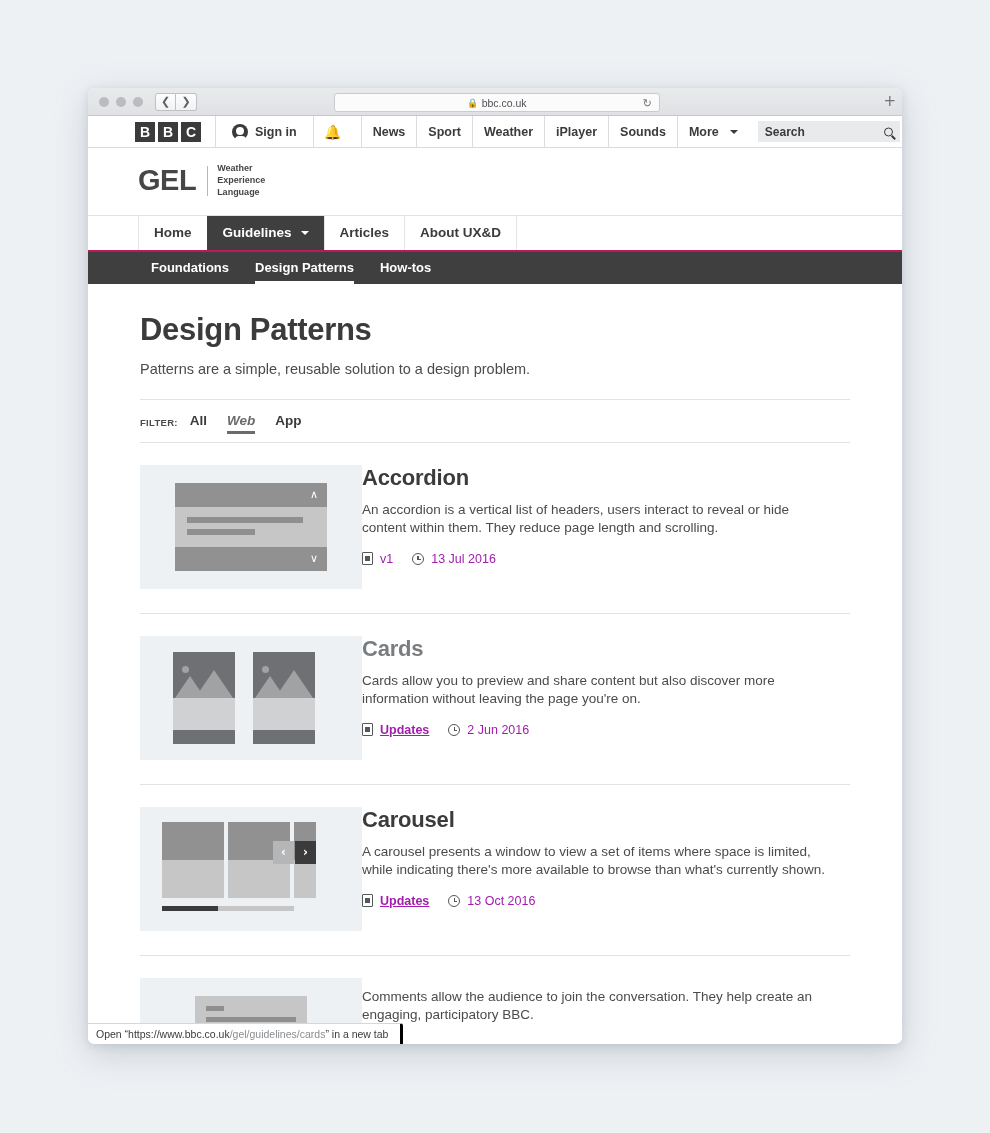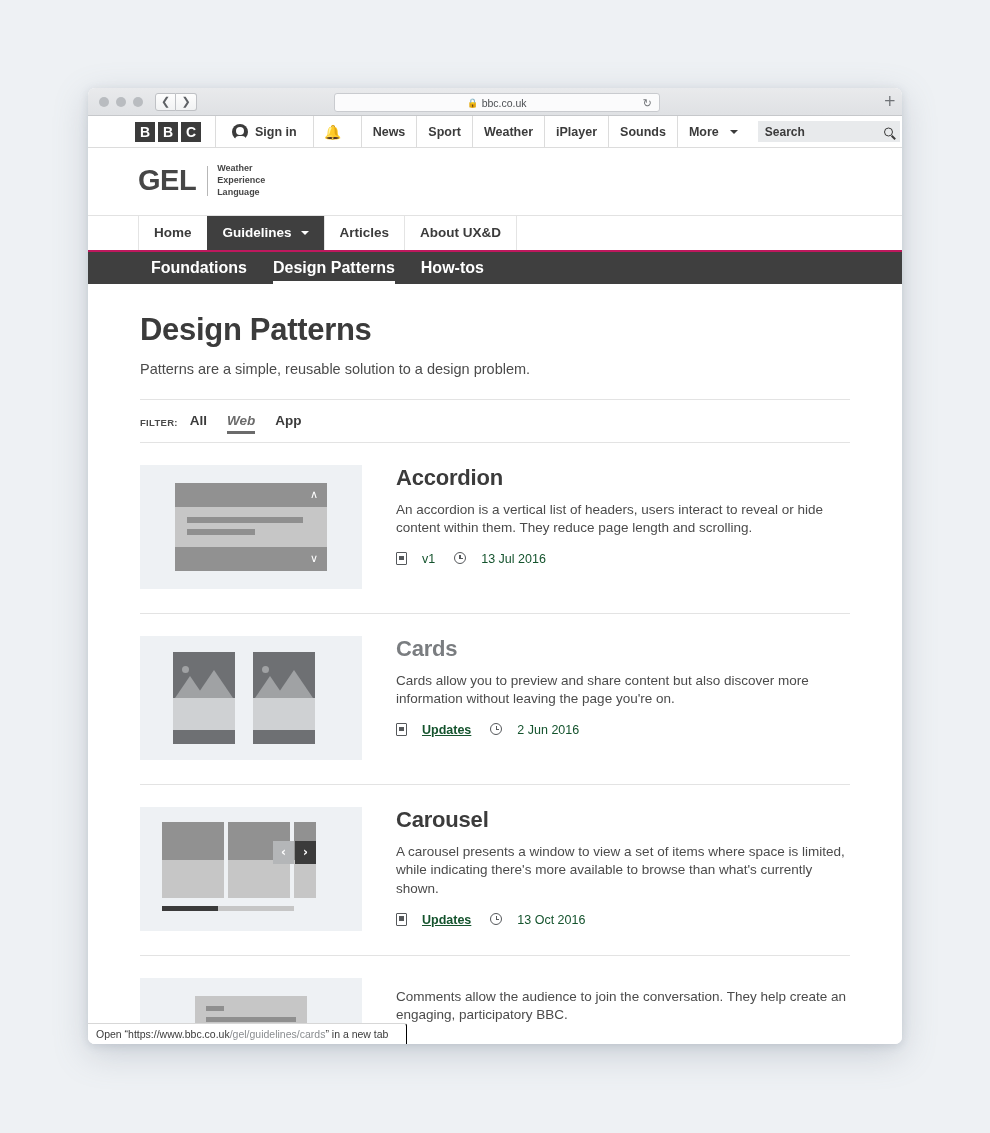--- a/index.html
+++ b/index.html
@@ -159,21 +159,21 @@
     border-top: 4px solid #fff;
   }
 
   
   .subnav {
     background: #3f3f3f; height: 32px; display: flex; align-items: stretch;
     padding-left: 50px;
   }
   .subtab {
     display: flex; align-items: center; padding: 0 13px;
-    font-size: 16px; font-weight: bold; color: #fff; position: relative;
+    font-size: 13px; font-weight: bold; color: #fff; position: relative;
   }
   .subtab.active::after {
     content:""; position:absolute; left:13px; right:13px; bottom:0; height:3px; background:#fff;
   }
 
   
   .content { padding: 28px 52px 0 52px; }
   .h1 { font-size: 31px; font-weight: bold; color: #3b3b3b; letter-spacing: -.3px; }
   .lede { margin-top: 13px; font-size: 14.5px; color: #4b4b4b; }
   .rule { height: 1px; background: #e3e3e3; margin-top: 22px; }
@@ -191,26 +191,26 @@
   .filterrule { height: 1px; background: #e3e3e3; margin-top: 11px; }
 
   
   .prow { display: flex; padding: 22px 0 0 0; }
   .rowsep { height: 1px; background: #e3e3e3; margin-top: 24px; }
 
   .thumbwrap {
     width: 222px; height: 124px; flex: 0 0 222px;
     background: #eef1f4; position: relative; overflow: hidden;
   }
-  .ptext { padding-left: 34px; flex: 1; }
+  .ptext { flex: 1; }
   .ptitle { font-size: 22px; font-weight: bold; color: #3b3b3b; letter-spacing: -.2px; }
   .ptitle.hover { color: #7a7d80; }
   .pdesc { margin-top: 10px; font-size: 13.5px; line-height: 1.38; color: #4b4b4b; max-width: 470px; }
   .pmeta { margin-top: 14px; display: flex; align-items: center; gap: 19px; }
-  .metaitem { display: flex; align-items: flex-start; gap: 15px; font-size: 12.5px; color: #14532d; }
+  .metaitem { display: flex; align-items: center; gap: 7px; font-size: 12.5px; color: #a21caf; }
   .metaitem.link .mlabel { font-weight: bold; text-decoration: underline; }
   .doc-ic {
     width: 11px; height: 13px; border: 1.4px solid #55585b; border-radius: 1px;
     position: relative; flex: 0 0 11px;
   }
   .doc-ic::after {
     content:""; position:absolute; left:2px; top:2.8px; width:4.5px; height:4.5px; background:#55585b;
   }
   .clock-ic {
     width: 12px; height: 12px; border: 1.4px solid #55585b; border-radius: 50%;
@@ -253,22 +253,22 @@
   .car-track { position:absolute; left:22px; top:99px; width:132px; height:5px; background:#c6c6c6; }
   .car-thumbbar { position:absolute; left:0; top:0; width:56px; height:5px; background:#3b3b3b; }
 
   
   .cmt-box { position:absolute; left:55px; top:18px; width:112px; height:62px; background:#c6c6c6; }
   .cmt-line { position:absolute; height:5px; background:#8f8f8f; left:11px; }
 
   
   .statusbar {
     position:absolute; left:0; bottom:0;
-    background:#fff; border-top:1px solid #d7d7d7; border-right:1px solid #000000;
-    padding: 4px 18px 4px 8px;
+    background:#fff; border-top:1px solid #d7d7d7; border-right:3px solid #000000;
+    padding: 4px 12px 4px 8px;
     font-size: 10.5px; color:#3b3b3b;
     white-space: nowrap;
     border-radius: 0 3px 0 0;
   }
   .statusbar .dim { color:#8a8d90; }
 </style>
 </head>
 <body>
 
 <div class="window">

